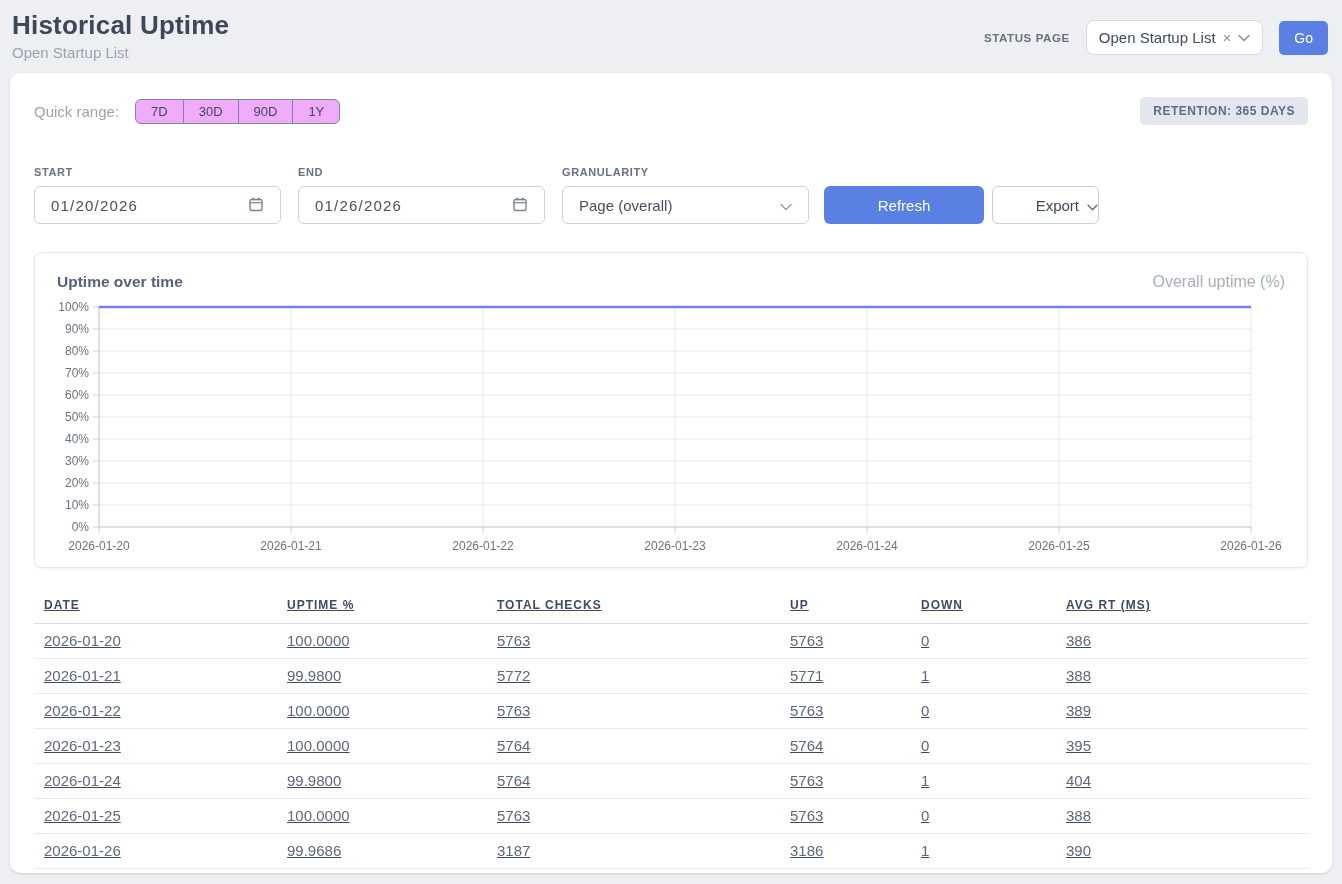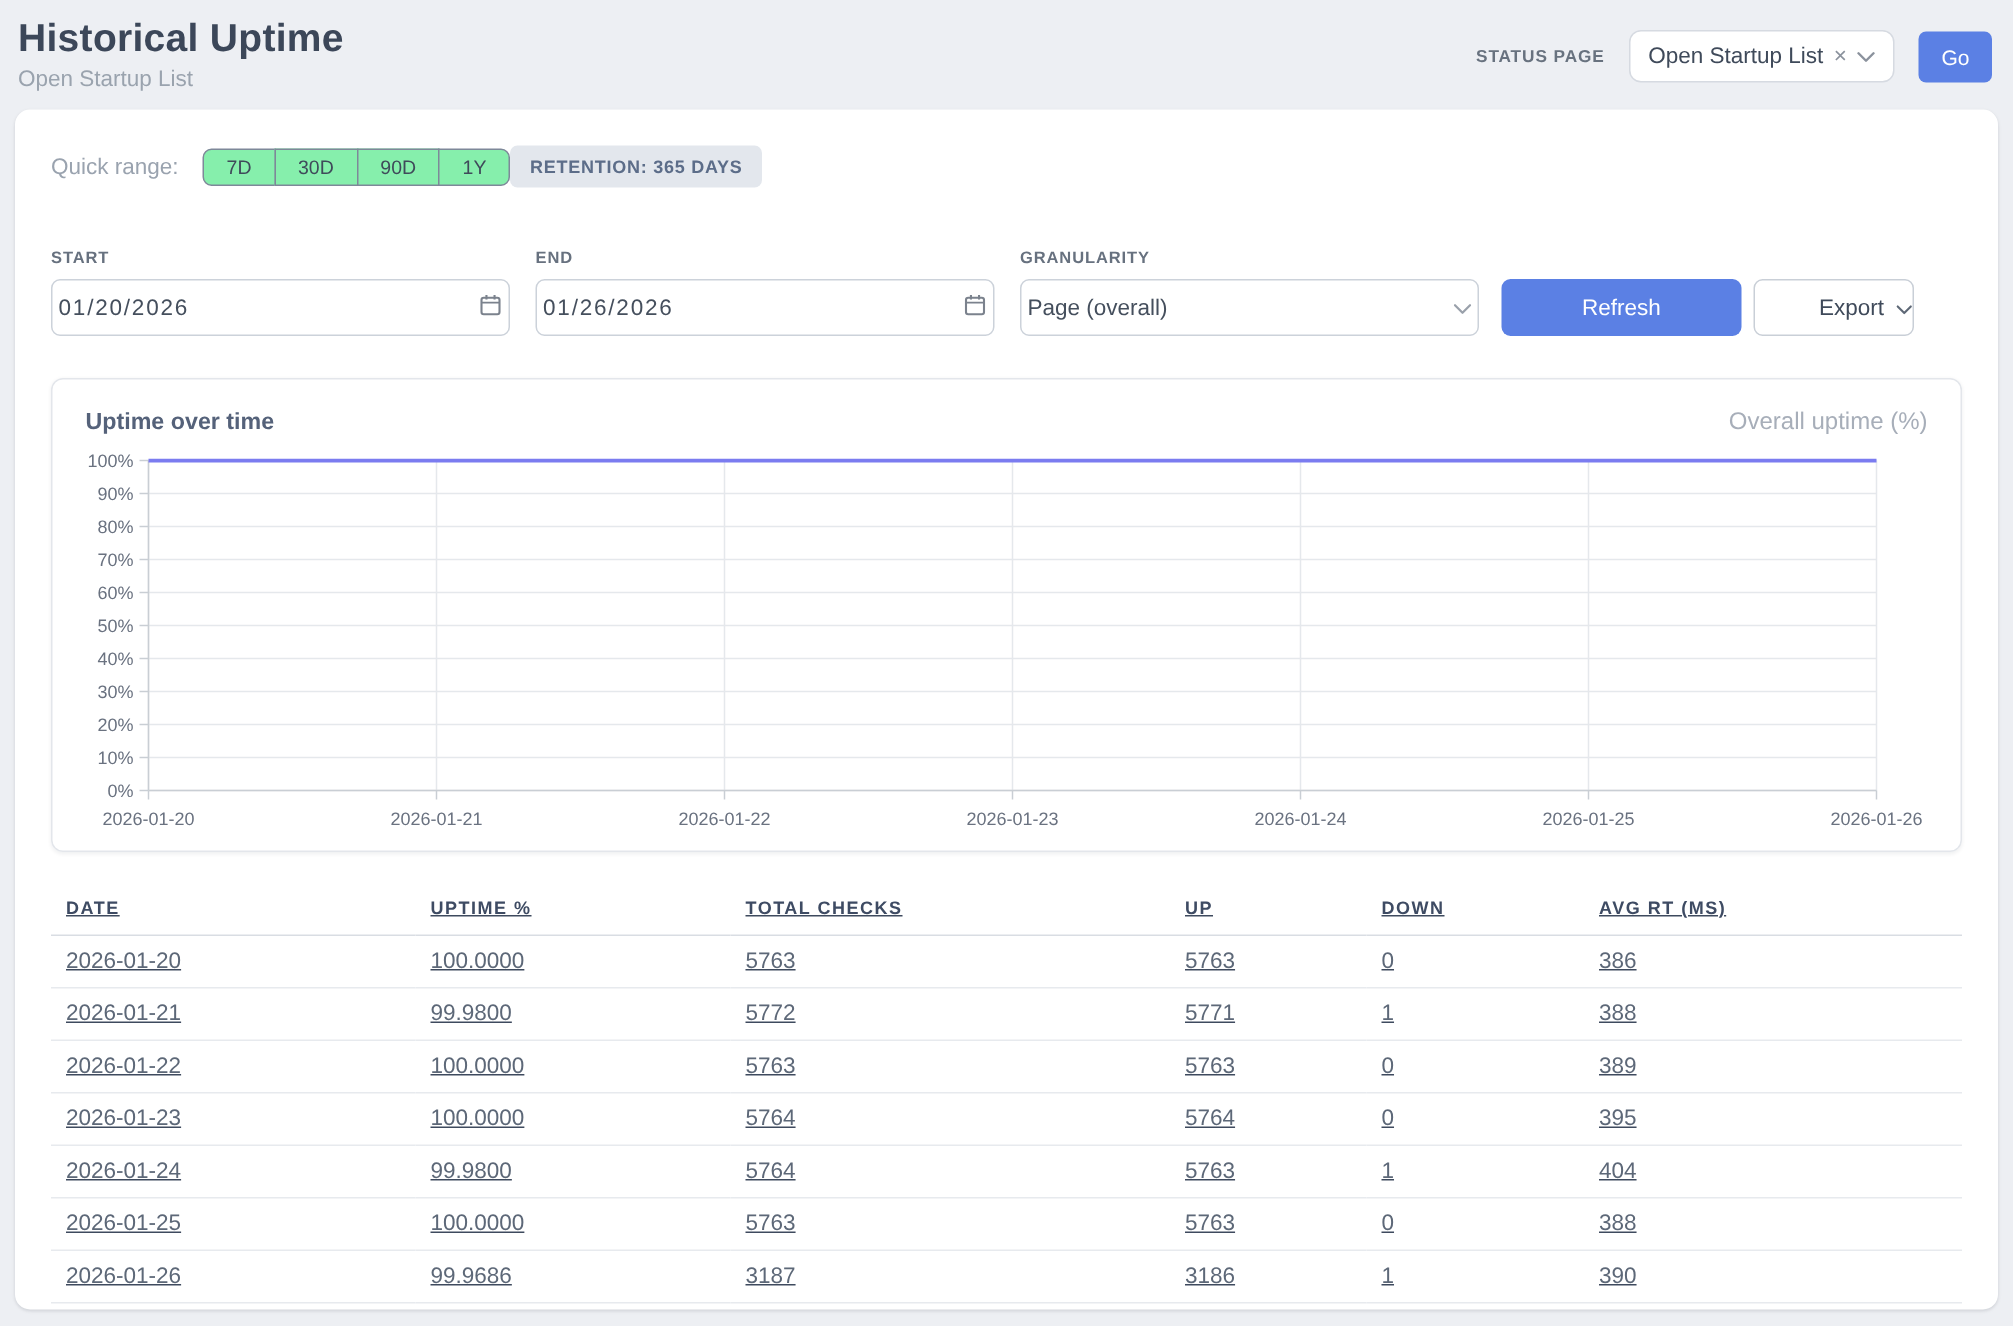--- a/index.html
+++ b/index.html
@@ -17,32 +17,32 @@
   .header-right { display:flex; align-items:center; gap:16px; margin-top:10px; }
   .status-label { font-size:11.5px; font-weight:700; color:#68727f; letter-spacing:.6px; }
   .select-box { display:flex; align-items:center; gap:7px; background:#fff; border:1px solid #d6dae1; border-radius:8px; padding:8px 12px; font-size:15px; color:#3f4a5a; cursor:pointer; }
   .clear-x { color:#8b929d; font-size:15px; line-height:1; cursor:pointer; }
   .chev svg { display:block; }
   .go-btn { background:#5b80e4; color:#fff; border:none; border-radius:5px; padding:9px 15px; font-size:14px; cursor:pointer; }
   
   .main-card { margin:0 10px; height:800px; background:#fff; border-radius:10px;
     box-shadow:0 1px 2px rgba(16,24,40,.06),0 1px 3px rgba(16,24,40,.08); padding:24px; }
   
-  .row-quick { display:flex; align-items:center; justify-content:flex-start; margin-bottom:22px; }
+  .row-quick { display:flex; align-items:center; justify-content:space-between; margin-bottom:22px; }
   .quick-left { display:flex; align-items:center; gap:16px; }
   .quick-label { font-size:15px; color:#9aa3af; }
   .seg-group { display:inline-flex; }
-  .seg-btn { background:#86efac; border:1px solid #7e8899; padding:4px 15px; font-size:13px; color:#3f4a5a; margin-left:-1px; cursor:pointer; font-family:inherit; }
+  .seg-btn { background:#f0abfc; border:1px solid #7e8899; padding:4px 15px; font-size:13px; color:#3f4a5a; margin-left:-1px; cursor:pointer; font-family:inherit; }
   .seg-btn:first-child { border-radius:6px 0 0 6px; margin-left:0; }
   .seg-btn:last-child { border-radius:0 6px 6px 0; }
   .retention { background:#e3e7ed; color:#5c6d89; font-size:12px; font-weight:700; letter-spacing:.5px; padding:7px 13px; border-radius:5px; }
   
   .row-controls { display:flex; align-items:flex-end; gap:17px; }
   .field-label { display:block; font-size:11px; font-weight:700; color:#67717f; letter-spacing:.6px; margin-bottom:8px;margin-top:19px; }
-  .input { width:306px; height:38px; border:1px solid #ccd2da; border-radius:6px; display:flex; align-items:center; justify-content:space-between; padding:0 4px; font-size:15px; color:#454f5d; background:#fff; cursor:pointer; }
+  .input { width:247px; height:38px; border:1px solid #ccd2da; border-radius:6px; display:flex; align-items:center; justify-content:space-between; padding:0 16px; font-size:15px; color:#454f5d; background:#fff; cursor:pointer; }
   .date-text { letter-spacing:1.2px; }
   .refresh-btn { width:160px; height:38px; background:#5b80e4; color:#fff; border:none; border-radius:6px; font-size:15px; cursor:pointer; margin-left:-2px; font-family:inherit;text-align:center; }
   .export-btn { width:107px; height:38px; background:#fff; border:1px solid #c9cfd7; border-radius:6px; font-size:15px; color:#3f4a5a; display:flex; align-items:center; justify-content:flex-end; gap:8px; cursor:pointer; margin-left:-9px; font-family:inherit; }
   
   .chart-card { margin-top:28px; border:1px solid #e3e6eb; border-radius:8px; box-shadow:0 1px 3px rgba(16,24,40,.07); padding:20px 20px 12px; }
   .chart-head { display:flex; justify-content:space-between; align-items:center; margin-bottom:8px; padding:0 2px; }
   .chart-title { font-size:15.5px; font-weight:700; color:#55627a; }
   .chart-legend { font-size:16px; color:#a7aeb9; }
   .chart-svg { overflow:visible; display:block; }
   

